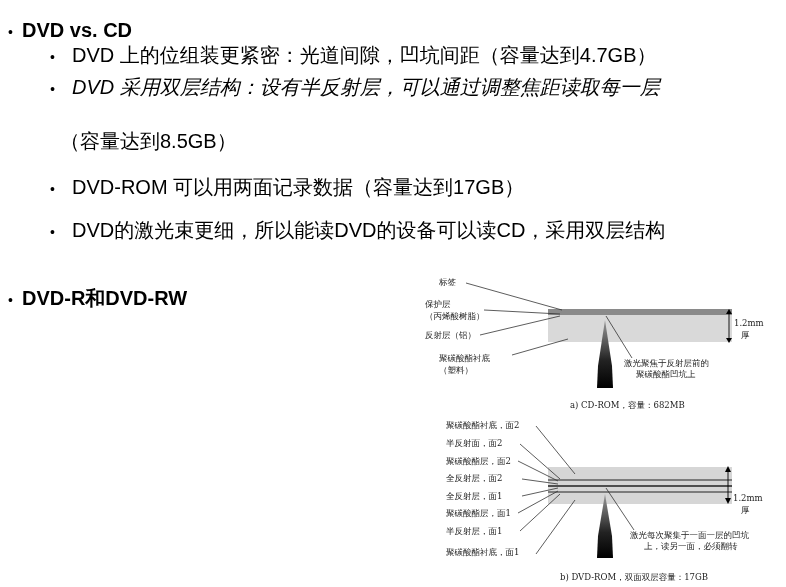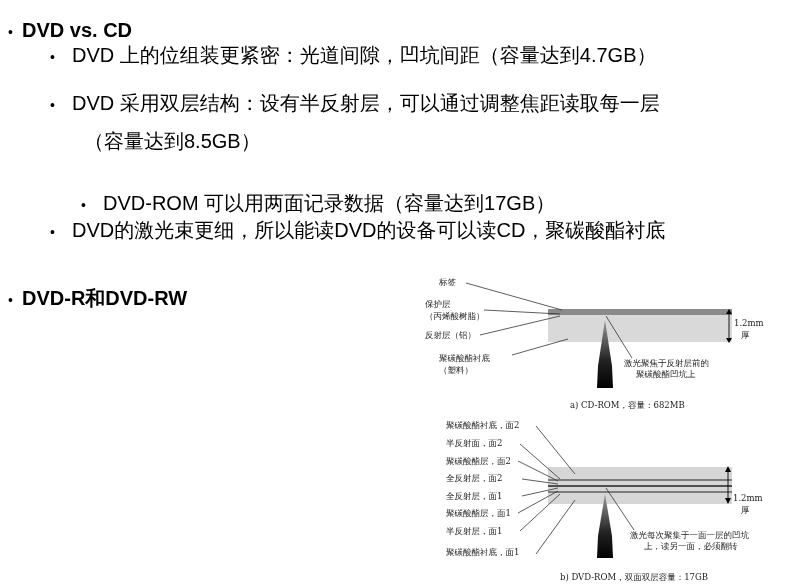--- a/index.html
+++ b/index.html
@@ -2,45 +2,45 @@
 <html><head>
 <meta charset="utf-8">
 <style>
   html, body { margin:0; padding:0; background:#ffffff; }
   body { width:786px; height:587px; position:relative; overflow:hidden;
          font-family:"Liberation Sans","DejaVu Sans",sans-serif; color:#000; }
   .bullet-l1 { position:absolute; left:8px; font-size:20px; font-weight:bold; white-space:nowrap; }
   .bullet-l1 .dot { display:inline-block; width:14px; font-weight:normal; font-size:14px; vertical-align:middle; }
   .bullet-l2 { position:absolute; left:50px; font-size:20px; white-space:nowrap; line-height:26px; }
   .bullet-l2 .dot { display:inline-block; width:22px; font-size:14px; vertical-align:middle; }
-  .cont { position:absolute; left:84px; font-size:20px; white-space:nowrap; }
+  .cont { position:absolute; left:60px; font-size:20px; white-space:nowrap; }
   .figure { position:absolute; left:410px; top:268px; width:370px; height:319px; }
   .figure svg { width:100%; height:100%; }
   .flabel { font-family:"DejaVu Serif","Liberation Serif",serif; font-size:8.5px; fill:#222; }
   .fcap { font-family:"DejaVu Serif","Liberation Serif",serif; font-size:8.5px; fill:#222; }
 </style>
 </head>
 <body>
 
 <div class="bullet-l1" style="top:19px;">
   <span class="dot">•</span><span>DVD vs. CD</span>
 </div>
 
 <div class="bullet-l2" style="top:42px;">
   <span class="dot">•</span><span>DVD 上的位组装更紧密：光道间隙，凹坑间距（容量达到4.7GB）</span>
 </div>
-<div class="bullet-l2" style="top:90px;">
+<div class="bullet-l2" style="top:74px;font-style:italic;">
   <span class="dot">•</span><span>DVD 采用双层结构：设有半反射层，可以通过调整焦距读取每一层</span>
 </div>
 <div class="cont" style="top:128px;">（容量达到8.5GB）</div>
-<div class="bullet-l2" style="top:190px;margin-left:31px;">
+<div class="bullet-l2" style="top:174px;">
   <span class="dot">•</span><span>DVD-ROM 可以用两面记录数据（容量达到17GB）</span>
 </div>
 <div class="bullet-l2" style="top:217px;">
-  <span class="dot">•</span><span>DVD的激光束更细，所以能读DVD的设备可以读CD，聚碳酸酯衬底</span>
+  <span class="dot">•</span><span>DVD的激光束更细，所以能读DVD的设备可以读CD，采用双层结构</span>
 </div>
 
 <div class="bullet-l1" style="top:285px;">
   <span class="dot">•</span><span>DVD-R和DVD-RW</span>
 </div>
 
 <div class="figure">
   <svg viewBox="0 0 370 319" xmlns="http://www.w3.org/2000/svg">
     <defs>
       <linearGradient id="beam" x1="0" y1="0" x2="0" y2="1">

